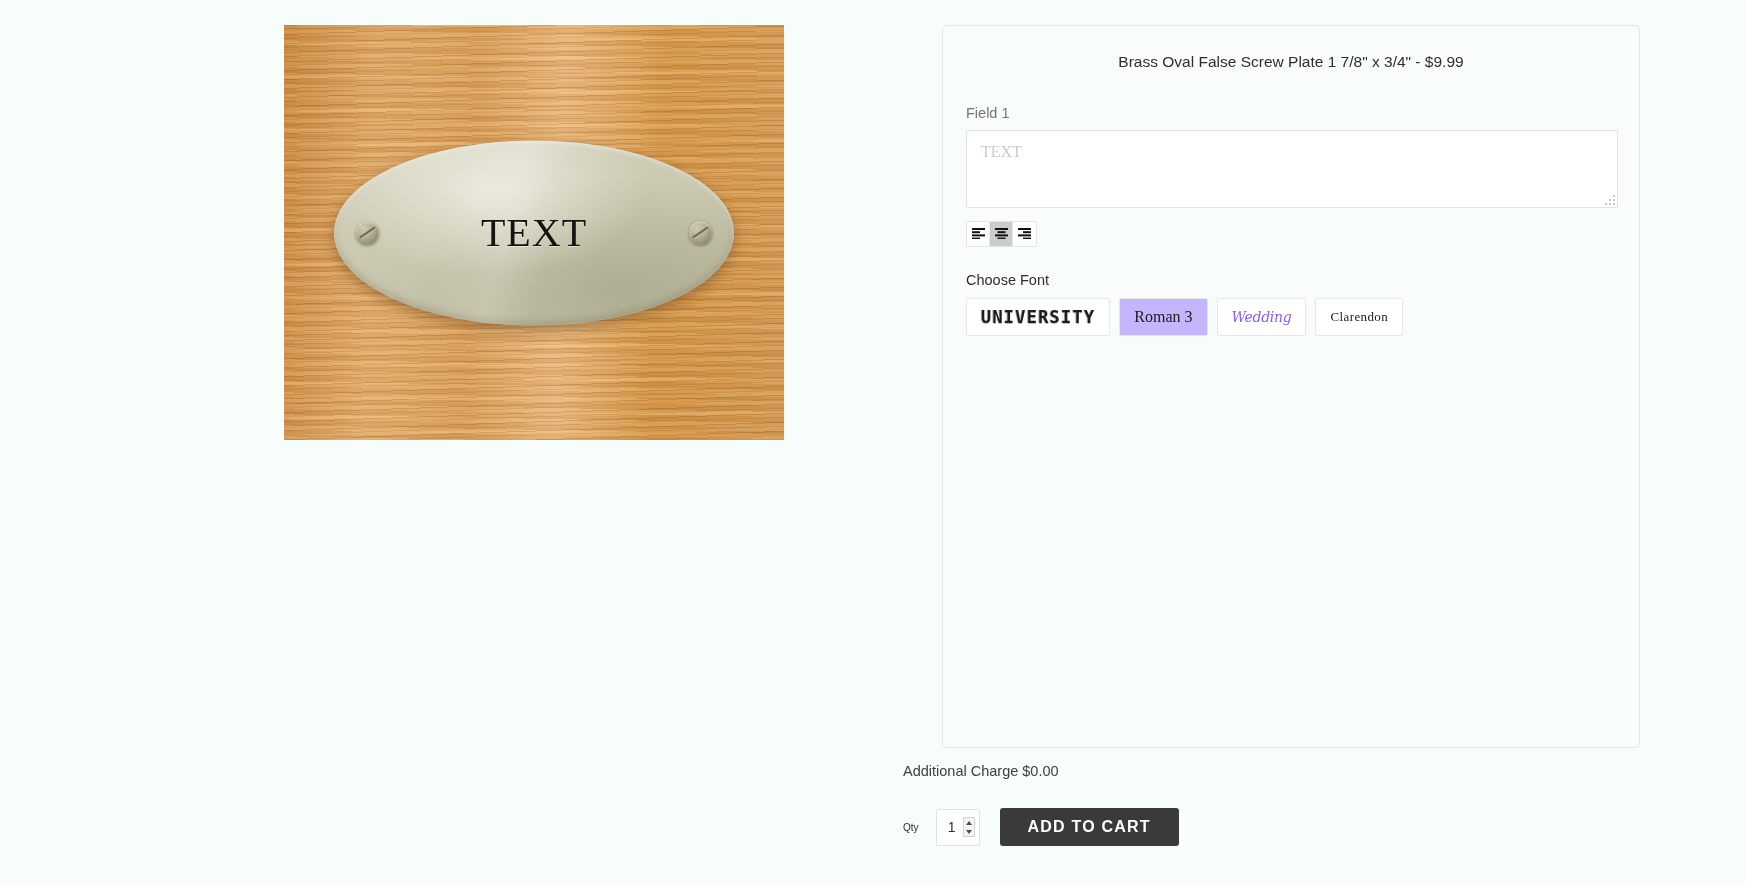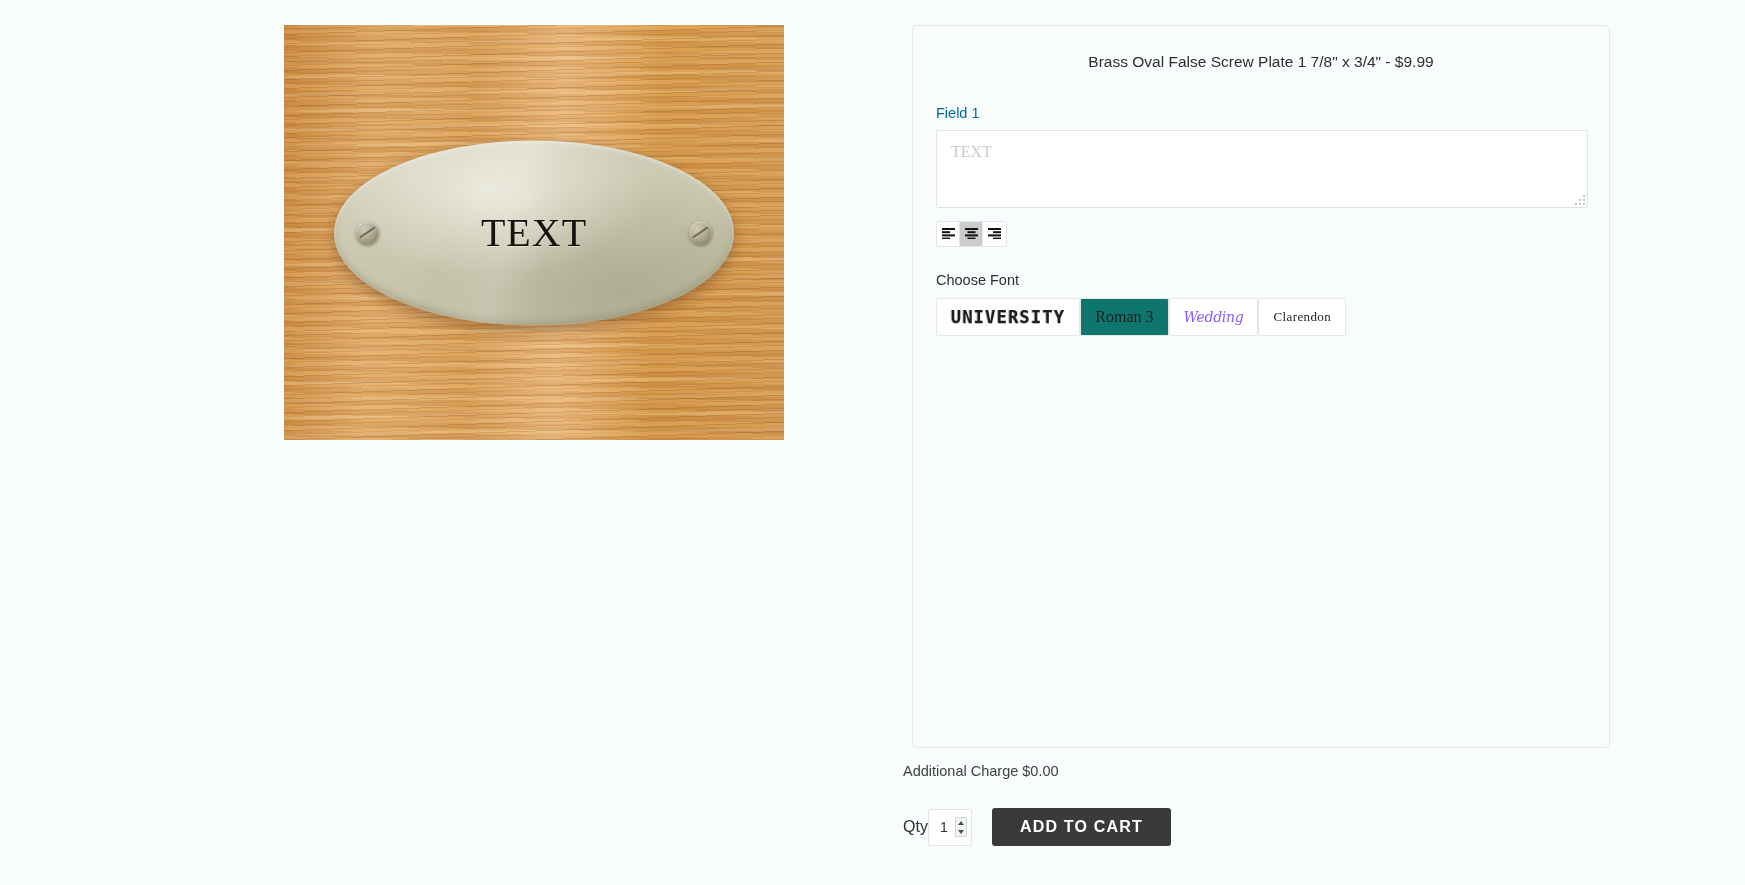--- a/index.html
+++ b/index.html
@@ -137,21 +137,21 @@
     margin-left: -9.5px;
     margin-top: -1.3px;
     transform: rotate(-34deg);
     border-radius: 2px;
     background: linear-gradient(180deg, #5c5845 0%, #7e7a63 55%, #d3cfb9 100%);
   }
 
   
   .card {
     position: absolute;
-    left: 912px;
+    left: 942px;
     top: 25px;
     width: 698px;
     height: 723px;
     background: #f8fdfc;
     border: 1px solid #e3e8e7;
     border-radius: 5px;
   }
 
   .card-title {
     margin: 0;
@@ -163,21 +163,21 @@
   }
 
   .card-body {
     padding: 0 23px;
   }
 
   .field-label {
     margin-top: 34px;
     margin-bottom: 9px;
     font-size: 14.5px;
-    color: #0369a1;
+    color: #737373;
   }
 
   .textarea-box {
     position: relative;
     width: 652px;
     height: 78px;
     border: 1px solid #dfe3e2;
     background: #ffffff;
     border-radius: 2px;
   }
@@ -245,38 +245,38 @@
 
   .choose-font-label {
     margin-top: 25px;
     margin-bottom: 10px;
     font-size: 14.5px;
     color: #2e2e2e;
   }
 
   .font-row {
     display: flex;
-    gap: 0;
+    gap: 9px;
     align-items: center;
   }
   .font-btn {
     height: 38px;
     min-width: 62px;
     padding: 0 14px;
     display: flex;
     align-items: center;
     justify-content: center;
     background: #ffffff;
     border: 1px solid #e4e8e7;
     border-radius: 2px;
     cursor: pointer;
     white-space: nowrap;
     color: #1d1d1d;
   }
-  .font-btn.selected { background: #0f766e; }
+  .font-btn.selected { background: #c4b5fd; }
 
   .font-university {
     font-family: "DejaVu Sans Mono", "Liberation Mono", monospace;
     font-weight: bold;
     font-size: 17px;
     letter-spacing: 1.2px;
     text-shadow:
       1px 0 0 rgba(255,255,255,0.85),
       -1px 0 0 rgba(60,60,70,0.45),
       0 1px 0 rgba(40,40,55,0.30);
@@ -308,22 +308,23 @@
   }
 
   .cart-row {
     position: absolute;
     left: 903px;
     top: 808px;
     display: flex;
     align-items: center;
   }
   .qty-label {
-    font-size: 16px;
+    font-size: 10px;
     color: #2e2e2e;
+    margin-right: 17px;
   }
   .qty-box {
     position: relative;
     width: 44px;
     height: 37px;
     border: 1px solid #dfe3e2;
     background: #ffffff;
     border-radius: 2px;
     display: flex;
     align-items: center;

